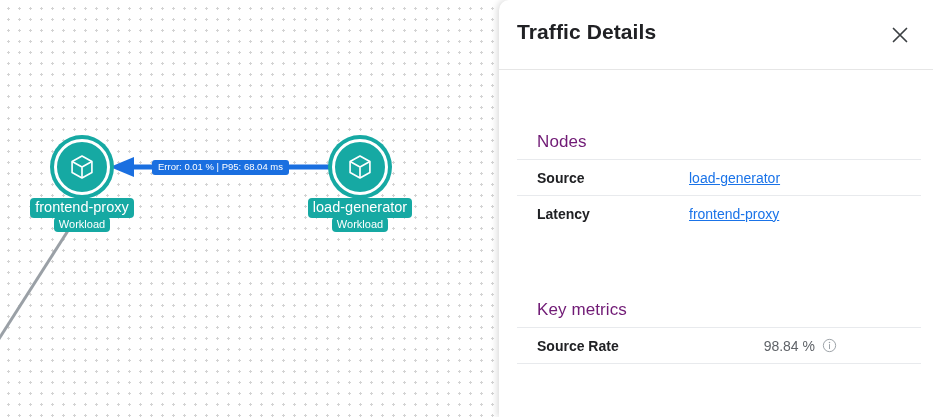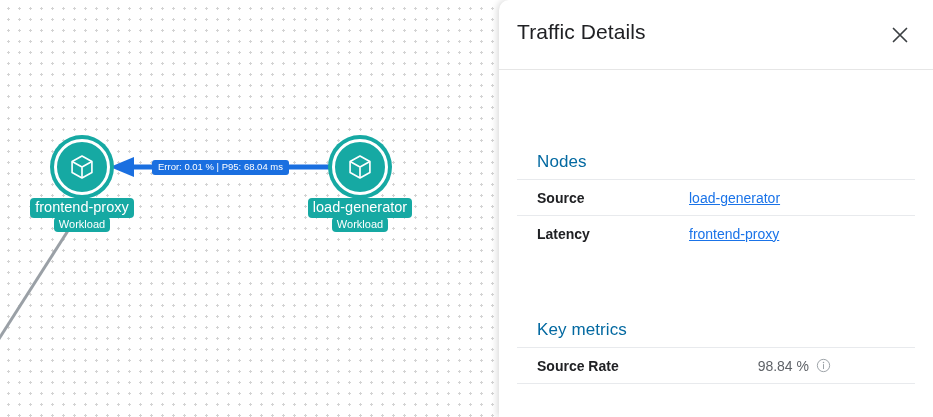--- a/index.html
+++ b/index.html
@@ -79,38 +79,37 @@
     overflow: hidden;
   }
   .panel-header {
     position: relative;
     height: 70px;
     border-bottom: 1px solid #e6e6e6;
     display: flex; align-items: center;
   }
   .panel-title {
     position: absolute; left: 18px; top: 20px;
-    font-size: 21px; color: #202124; font-weight: 400;
+    font-size: 21px; color: #202124; font-weight: 700;
     letter-spacing: 0.1px;
   }
   .close-btn {
     position: absolute; right: 16px; top: 18px;
     width: 34px; height: 34px;
     display: flex; align-items: center; justify-content: center;
     cursor: pointer; border-radius: 50%;
   }
 
   .section { position: absolute; left: 0; width: 434px; }
   .section-title {
-    font-size: 17px; color: #0369a1; font-weight: 500;
+    font-size: 17px; color: #701a75; font-weight: 500;
     padding-left: 38px; margin-bottom: 7px;
     letter-spacing: 0.1px;
-    margin-top: 20px;
-  }
-  .rows { padding: 0 18px 0 18px; }
+  }
+  .rows { padding: 0 12px 0 18px; }
   .row {
     display: flex; align-items: center;
     height: 36px;
     border-top: 1px solid #e8eaed;
     padding-left: 20px;
   }
   .row-label {
     font-size: 14px; color: #202124; font-weight: bold;
     width: 152px; flex: none;
   }

